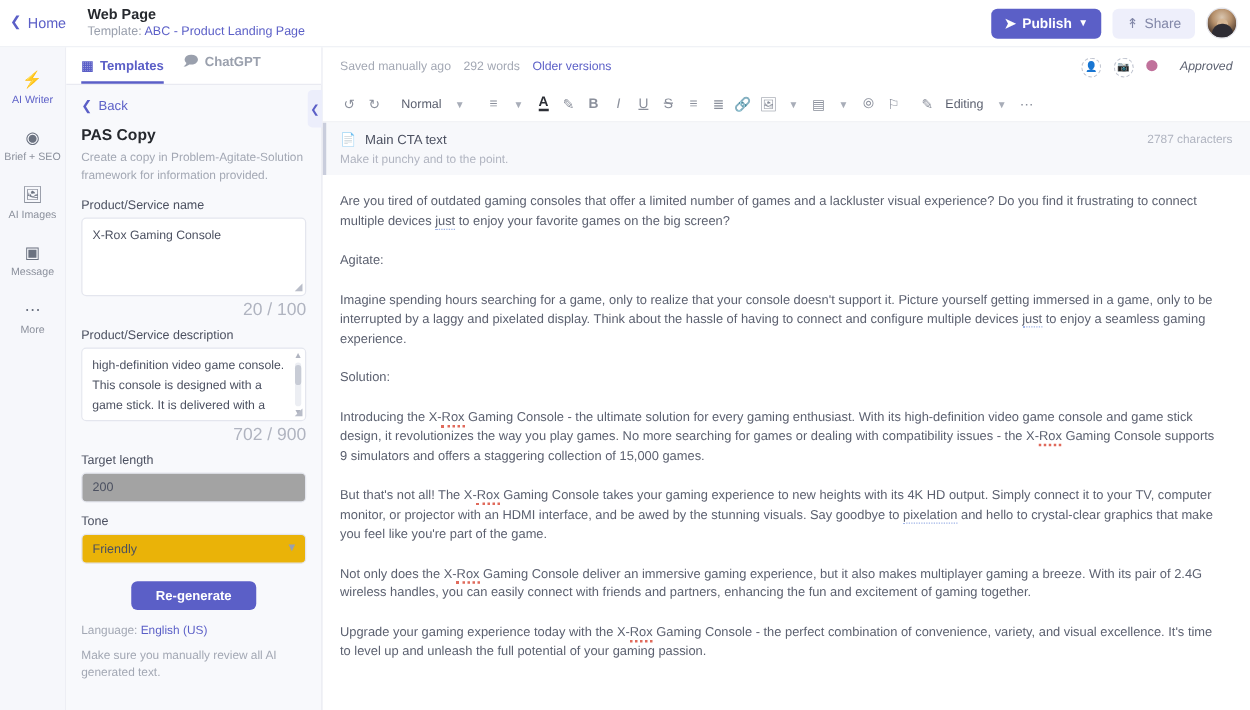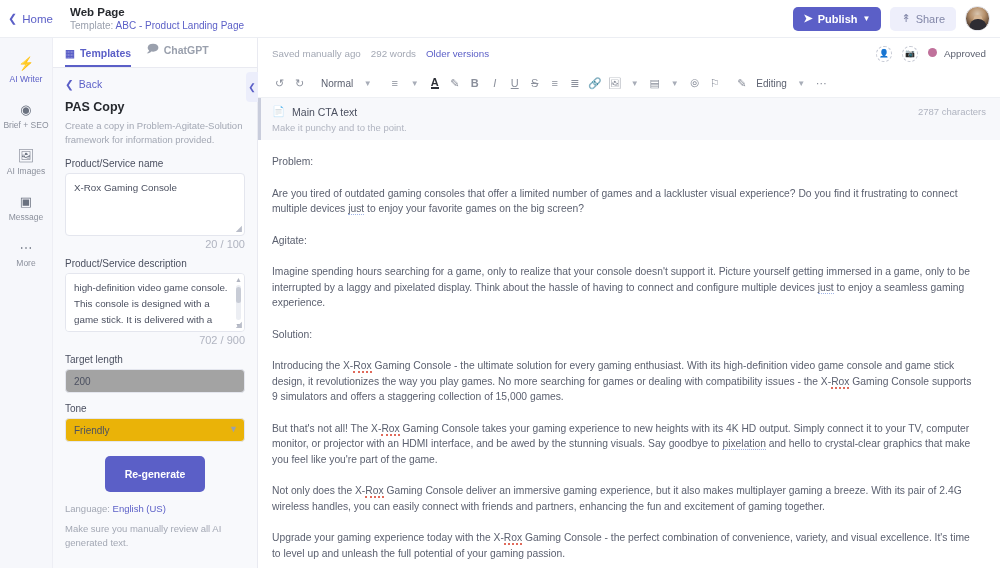--- a/index.html
+++ b/index.html
@@ -107,37 +107,37 @@
   .ta.name { height: 63px; }
   .ta.desc { height: 59px; padding-right: 14px; }
   .grip { position: absolute; right: 3px; bottom: 3px; color: #b9bdc9; font-size: 8px; line-height:8px; }
   .vbar {
     position:absolute; right:2px; top:3px; width:9px; bottom:3px;
     display:flex; flex-direction:column; align-items:center; justify-content:space-between;
     color:#b0b4c0; font-size:7px;
   }
   .vbar .track { flex:1; width:5px; background:#eceef3; margin:2px 0; border-radius:3px; position:relative; }
   .vbar .thumb { position:absolute; top:2px; left:0; width:5px; height:16px; background:#c8ccd6; border-radius:3px; }
-  .counter { font-size: 11px; color: #b0b4c0; text-align: right; margin: 2px 0 8px; }
+  .counter { font-size: 14px; color: #b0b4c0; text-align: right; margin: 2px 0 8px; }
   .inp {
     width: 100%; height: 24px; background: #a3a3a3; border: 1px solid #e4e6ee;
     border-radius: 4px; font-size: 10px; color: #4b5060; padding: 0 8px;
     font-family: "Liberation Sans", sans-serif; display:block; margin-bottom:10px;
   }
   .sel-wrap { position: relative; margin-bottom: 14px; }
   .sel {
     width: 100%; height: 24px; background: #eab308; border: 1px solid #e4e6ee;
     border-radius: 4px; font-size: 10px; color: #4b5060; padding: 0 20px 0 8px;
     display: flex; align-items: center; cursor: pointer;
   }
   .sel-caret { position: absolute; right: 7px; top: 6px; color: #9aa0ad; font-size: 9px; }
   .regen-row { display: flex; justify-content: center; margin-bottom: 11px; }
   .btn-regen {
     background: #5b5fc7; color: #fff; border: none; border-radius: 5px;
-    height: 36px; padding: 0 20px; font-size: 10.5px; font-weight: 600; cursor: pointer;
+    height: 23px; padding: 0 20px; font-size: 10.5px; font-weight: 600; cursor: pointer;
     font-family: "Liberation Sans", sans-serif;
   }
   .lang { font-size: 9.5px; color: #a3a8b4; margin-bottom: 8px; }
   .lang a { color: #5b5fc7; text-decoration: none; }
   .disclaimer { font-size: 9.5px; line-height: 14px; color: #a3a8b4; }
   .collapse-tab {
     position: absolute; right: -1px; top: 34px; width: 12px; height: 30px;
     background: #eceefb; border-radius: 4px 0 0 4px;
     display: flex; align-items: center; justify-content: center;
     color: #5b5fc7; font-size: 9px; cursor: pointer; z-index: 5;
@@ -149,21 +149,21 @@
     height: 31px; min-height:31px; display: flex; align-items: center;
     padding: 0 14px; gap: 10px; font-size: 9.8px; color: #a3a8b4;
   }
   .ed-status .ver { color: #5b5fc7; cursor: pointer; }
   .ed-status .spacer { flex: 1; }
   .dashc {
     width: 16px; height: 16px; border-radius: 50%;
     border: 1px dashed #c3c7d2; display: flex; align-items: center; justify-content: center;
     font-size: 8px; color: #9aa0ad; cursor: pointer;
   }
-  .status-pill { display: flex; align-items: flex-start; gap: 7px; font-size: 9.8px; color: #5c6170; }
+  .status-pill { display: flex; align-items: flex-start; gap: 18px; font-size: 9.8px; color: #5c6170; font-style: italic; }
   .dot { width: 9px; height: 9px; border-radius: 50%; background: #c0719b; display:inline-block; }
 
   .toolbar {
     height: 29px; min-height:29px; display: flex; align-items: center;
     padding: 0 12px; gap: 1px; border-bottom: 1px solid #eef0f4;
     color: #8a8f9b; font-size: 11px;
   }
   .tb { width: 19px; height: 20px; display: flex; align-items: center; justify-content: center; cursor: pointer; border-radius: 3px; }
   .tb.txt { width: auto; padding: 0 4px; font-size: 10px; color: #5c6170; }
   .tb .car { font-size: 8px; color: #a8adb8; }
@@ -372,21 +372,20 @@
         <div class="sec-head">
           <div class="sec-title">
             <span>📄</span>
             <span>Main CTA text</span>
           </div>
           <div class="sec-hint">Make it punchy and to the point.</div>
           <div class="sec-count">2787 characters</div>
         </div>
 
         <div class="doc-body">
-          <p>Problem:</p>
           <p>Are you tired of outdated gaming consoles that offer a limited number of games and a lackluster visual experience? Do you find it frustrating to connect multiple devices <span class="sp">just</span> to enjoy your favorite games on the big screen?</p>
           <p>Agitate:</p>
           <p>Imagine spending hours searching for a game, only to realize that your console doesn't support it. Picture yourself getting immersed in a game, only to be interrupted by a laggy and pixelated display. Think about the hassle of having to connect and configure multiple devices <span class="sp">just</span> to enjoy a seamless gaming experience.</p>
           <p>Solution:</p>
           <p>Introducing the X-<span class="sp-red">Rox</span> Gaming Console - the ultimate solution for every gaming enthusiast. With its high-definition video game console and game stick design, it revolutionizes the way you play games. No more searching for games or dealing with compatibility issues - the X-<span class="sp-red">Rox</span> Gaming Console supports 9 simulators and offers a staggering collection of 15,000 games.</p>
           <p>But that's not all! The X-<span class="sp-red">Rox</span> Gaming Console takes your gaming experience to new heights with its 4K HD output. Simply connect it to your TV, computer monitor, or projector with an HDMI interface, and be awed by the stunning visuals. Say goodbye to <span class="sp">pixelation</span> and hello to crystal-clear graphics that make you feel like you're part of the game.</p>
           <p>Not only does the X-<span class="sp-red">Rox</span> Gaming Console deliver an immersive gaming experience, but it also makes multiplayer gaming a breeze. With its pair of 2.4G wireless handles, you can easily connect with friends and partners, enhancing the fun and excitement of gaming together.</p>
           <p>Upgrade your gaming experience today with the X-<span class="sp-red">Rox</span> Gaming Console - the perfect combination of convenience, variety, and visual excellence. It's time to level up and unleash the full potential of your gaming passion.</p>
         </div>
 

